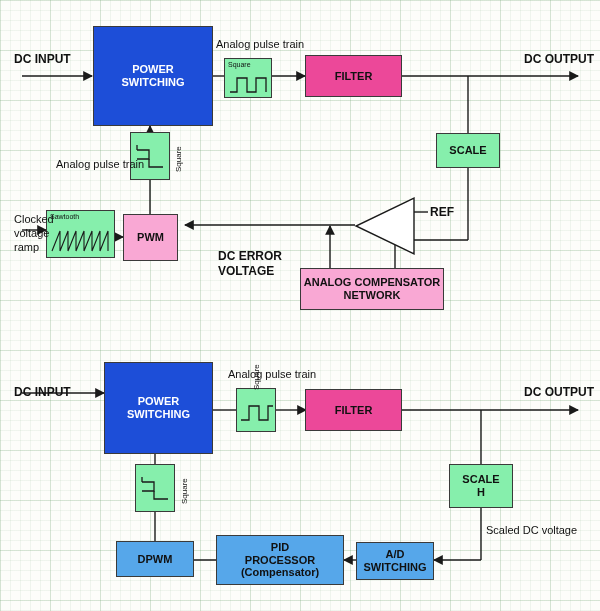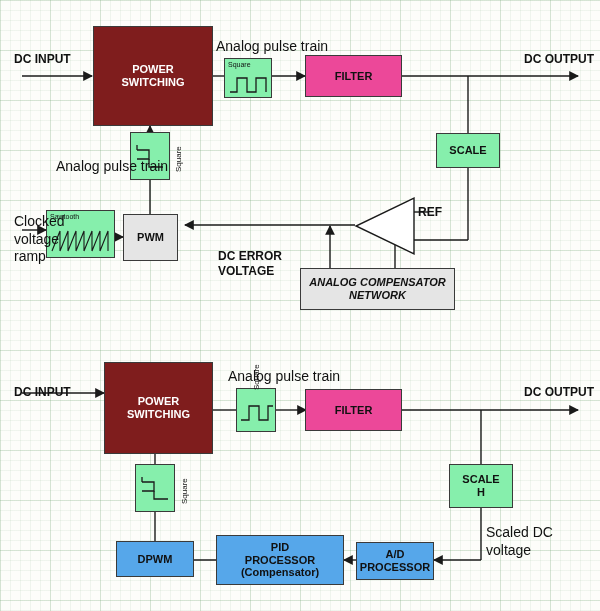--- a/index.html
+++ b/index.html
@@ -27,28 +27,28 @@
     box-sizing:border-box;
     border:1px solid #3a3a3a;
     display:flex;align-items:center;justify-content:center;
     text-align:center;
     font-weight:bold;
     font-size:11px;
     color:#111;
     line-height:1.15;
     white-space:pre-line;
   }
-  .green{background:#7f1d1d;color:#fff;}
+  .green{background:#1d4ed8;color:#fff;}
   .orange{background:#ec4899;color:#111;}
-  .gray{background:#e5e5e5;color:#111;}
+  .gray{background:#f9a8d4;color:#111;}
   .blue{background:#56a7ea;color:#111;}
   .white{background:#86efac;color:#111;}
   .lbl{
     position:absolute;
-    font-size:14px;
+    font-size:11px;
     color:#111;
     line-height:1.25;
   }
   .lbl.b{font-weight:bold;font-size:12px;}
   .lbl.vert{
     transform-origin:0 0;
     transform:rotate(-90deg);
     font-size:8px;
   }
   .wave{position:absolute;}
@@ -153,23 +153,23 @@
 <div class="lbl" style="left:14px;top:202px;white-space:pre-line;margin-top:11px;">Clocked
 voltage
 ramp</div>
 
 <div class="lbl b" style="left:218px;top:205px;white-space:pre-line;text-align:left;margin-top:44px;">DC ERROR
 VOLTAGE</div>
 
 <svg class="tri" style="left:352px;top:196px;" width="64" height="60" viewBox="0 0 64 60">
   <polygon points="62,2 62,58 4,30" fill="#ffffff" stroke="#1a1a1a" stroke-width="1.4"></polygon>
 </svg>
-<div class="lbl b" style="left:418px;top:205px;">REF</div>
-
-<div class="node gray" style="left:300px;top:268px;width:155px;height:42px;font-style:italic;">ANALOG COMPENSATOR
+<div class="lbl b" style="left:430px;top:205px;">REF</div>
+
+<div class="node gray" style="left:300px;top:268px;width:144px;height:42px;">ANALOG COMPENSATOR
 NETWORK</div>
 
 <div class="lbl b" style="left:14px;top:385px;">DC INPUT</div>
 <div class="lbl b" style="left:524px;top:385px;">DC OUTPUT</div>
 
 <div class="node green" style="left:104px;top:362px;width:109px;height:92px;">POWER
 SWITCHING</div>
 
 <div class="node white" style="left:236px;top:388px;width:40px;height:44px;font-weight:normal;font-size:7px;">
   <svg class="wave" style="left:3px;top:10px;" width="34" height="26" viewBox="0 0 34 26">
@@ -192,13 +192,13 @@
     <polyline points="2,7 2,2" fill="none" stroke="#1a1a1a" stroke-width="1.3"></polyline>
   </svg>
 </div>
 <div class="lbl vert" style="left:180px;top:504px;">Square</div>
 
 <div class="node blue" style="left:116px;top:541px;width:78px;height:36px;">DPWM</div>
 <div class="node blue" style="left:216px;top:535px;width:128px;height:50px;">PID
 PROCESSOR
 (Compensator)</div>
 <div class="node blue" style="left:356px;top:542px;width:78px;height:38px;">A/D
-PROCESSOR</div>
+SWITCHING</div>
 
 </body></html>

